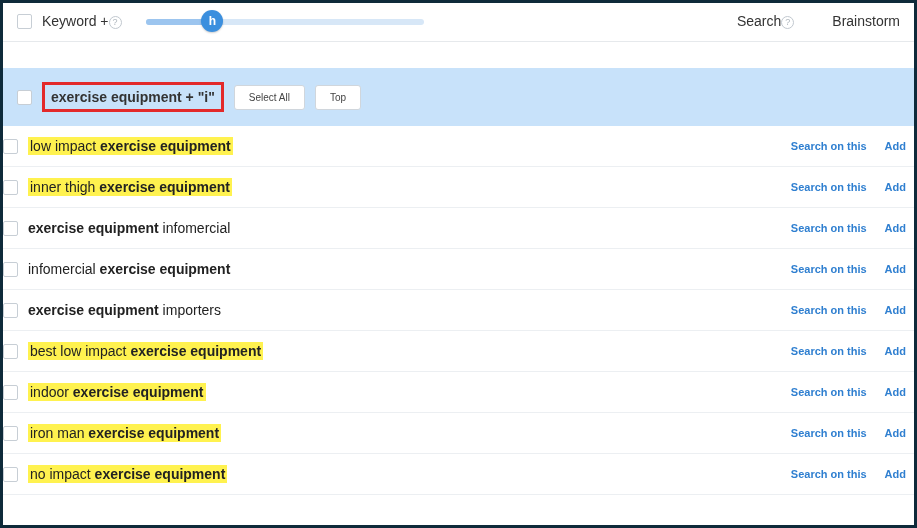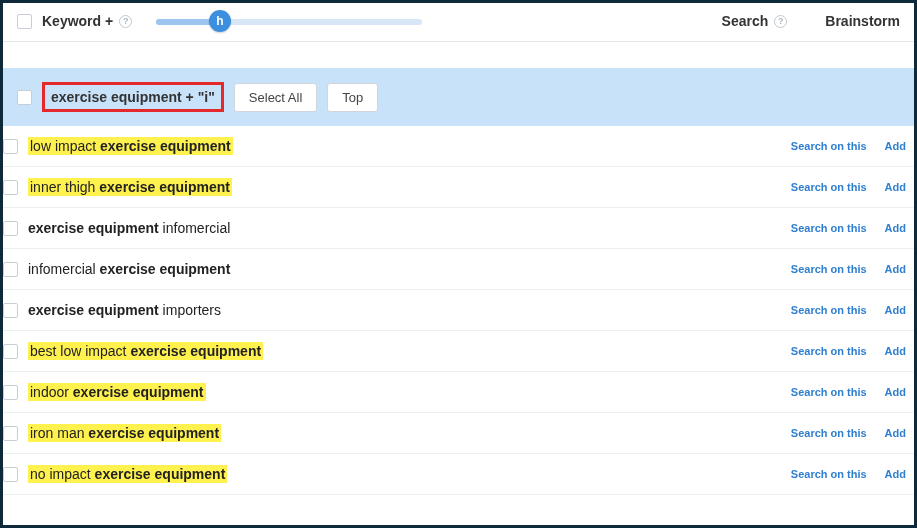--- a/index.html
+++ b/index.html
@@ -24,25 +24,24 @@
     gap: 10px;
   }
   .chk {
     width: 15px; height: 15px;
     border: 1px solid #c7ced5;
     border-radius: 2px;
     background: #fff;
     flex-shrink: 0;
   }
   .col-title {
-    font-weight: 700;
+    font-weight: 400;
     font-size: 14px;
     display: inline-flex;
-    align-items: center;
-    gap: 6px;
+    align-items: flex-end;
   }
   .help-icon {
     width: 13px; height: 13px;
     border: 1px solid #c1c8cf;
     border-radius: 50%;
     color: #aeb6bd;
     font-size: 9px;
     line-height: 11px;
     text-align: center;
     display: inline-block;
@@ -105,21 +104,21 @@
     font-size: 14px;
     border: 3px solid #e3292a;
     padding: 4px 6px;
     background: #c8e2fa;
   }
   .btn {
     background: #fff;
     border: 1px solid #d0d6dc;
     border-radius: 3px;
     padding: 6px 14px;
-    font-size: 13px;
+    font-size: 10px;
     color: #444;
     cursor: pointer;
   }
 
   
   .rows { }
   .row {
     display: flex;
     align-items: center;
     padding: 12px 0;

